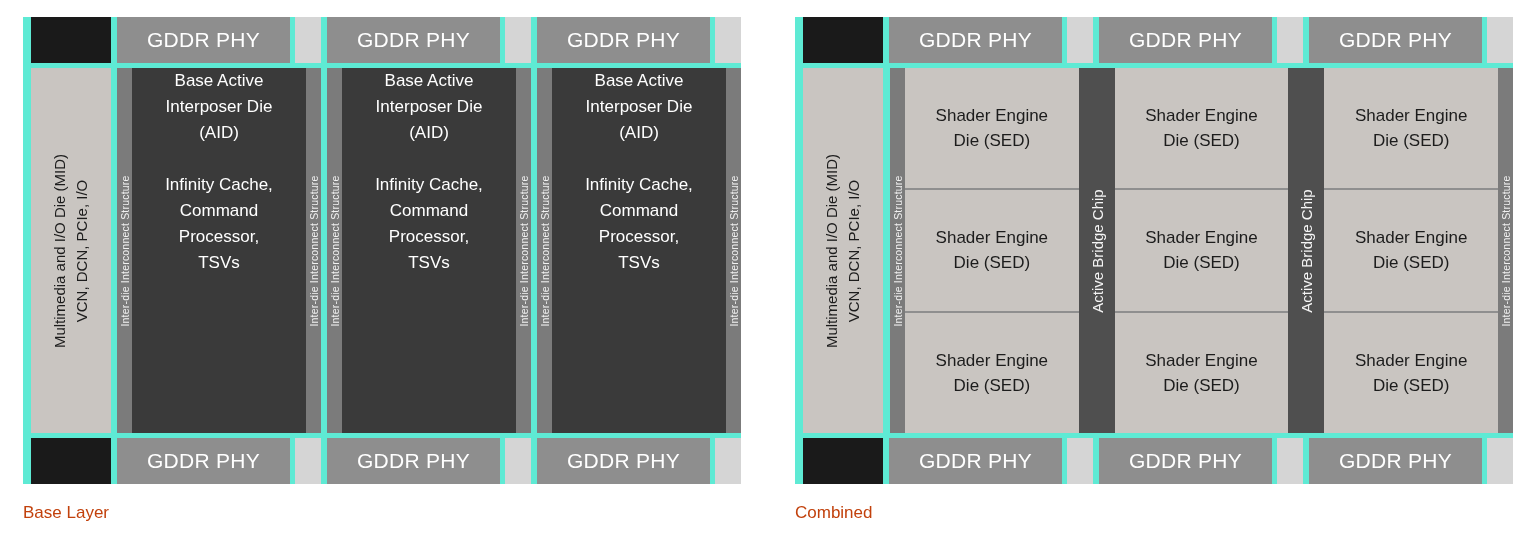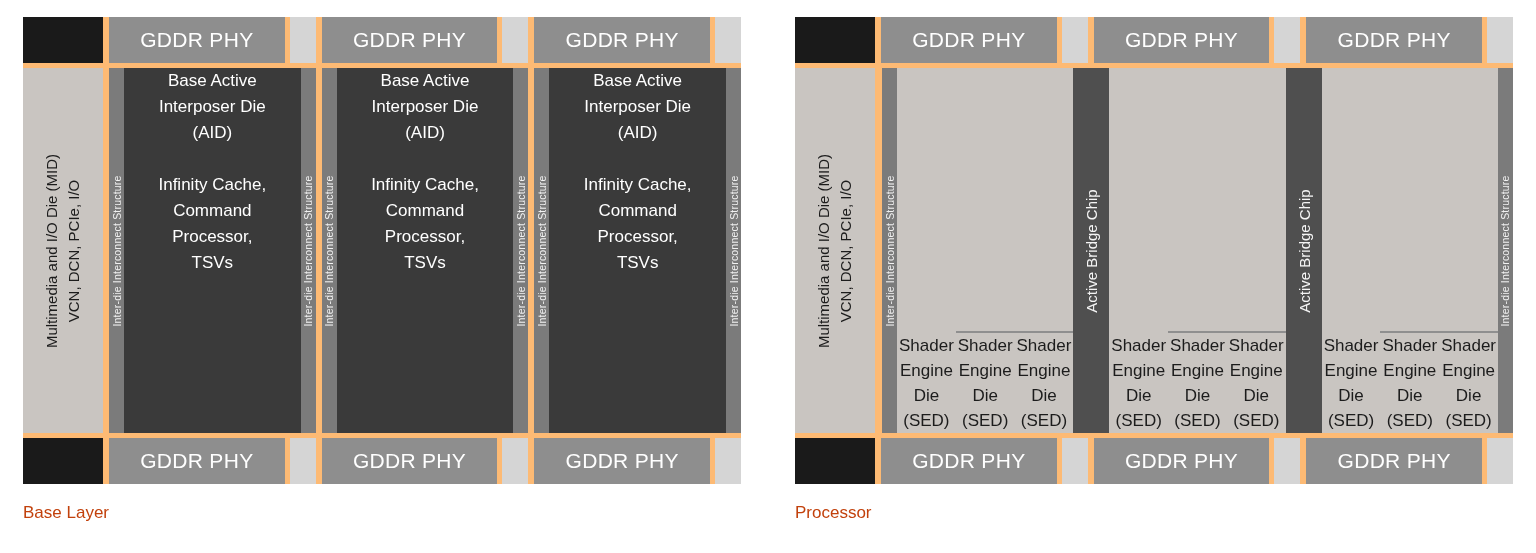--- a/index.html
+++ b/index.html
@@ -9,24 +9,25 @@
     font-family: "Liberation Sans", sans-serif;
     position: relative;
     overflow: hidden;
   }
 
   .diagram {
     position: absolute;
     top: 17px;
     width: 718px;
     height: 467px;
-    background: #fdba74;
+    background: #5eead4;
     display: flex;
     flex-direction: column;
     gap: 5px;
+    padding-left: 8px;
   }
   #diagram-base { left: 23px; }
   #diagram-combined { left: 795px; }
 
   
   .hrow { flex: 0 0 46px; display: flex; gap: 6px; min-height: 0; }
   .corner { flex: 0 0 80px; background: #1a1a1a; }
   .hgroup { flex: 1; display: flex; gap: 5px; }
   .gddr {
     flex: 1;
@@ -70,21 +71,21 @@
     flex-direction: column;
     align-items: center;
     text-align: center;
     font-size: 17px;
     line-height: 26px;
   }
   .aid-title { white-space: pre-line; margin-bottom: 26px; }
   .aid-details { white-space: pre-line; }
 
   
-  .sedcol { flex: 1; display: flex; background: #c9c5c1; min-width: 0; align-items: flex-end; }
+  .sedcol { flex: 1; display: flex; flex-direction: column; background: #c9c5c1; min-width: 0; }
   .sed {
     flex: 1;
     display: flex;
     align-items: center;
     justify-content: center;
     text-align: center;
     font-size: 17px;
     line-height: 25px;
     color: #1c1c1c;
   }
@@ -292,13 +293,13 @@
     <div class="hgroup">
       <div class="gddr">GDDR PHY</div>
       <div class="sq"></div>
     </div>
     <div class="hgroup">
       <div class="gddr">GDDR PHY</div>
       <div class="sq"></div>
     </div>
   </div>
 </div>
-<div class="caption" id="caption-combined">Processor</div>
+<div class="caption" id="caption-combined">Combined</div>
 
 </body></html>

